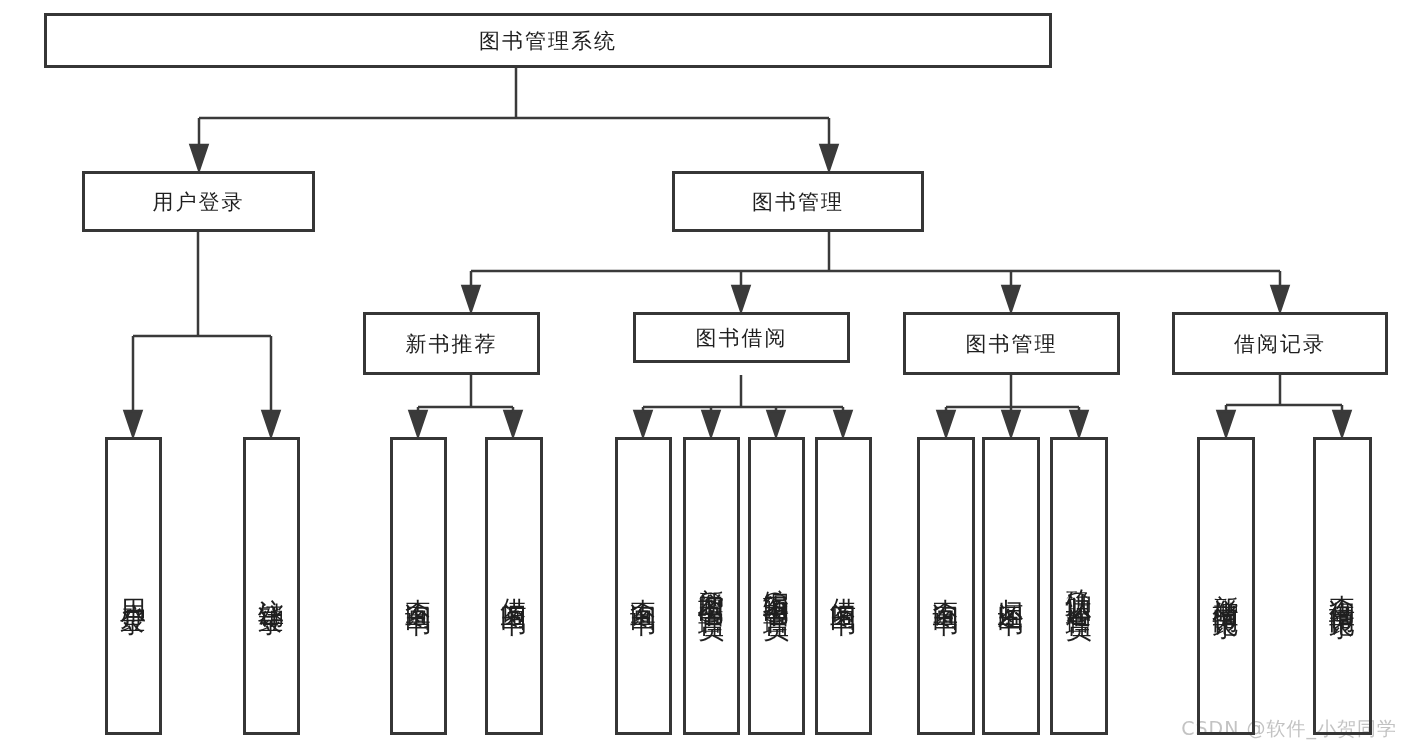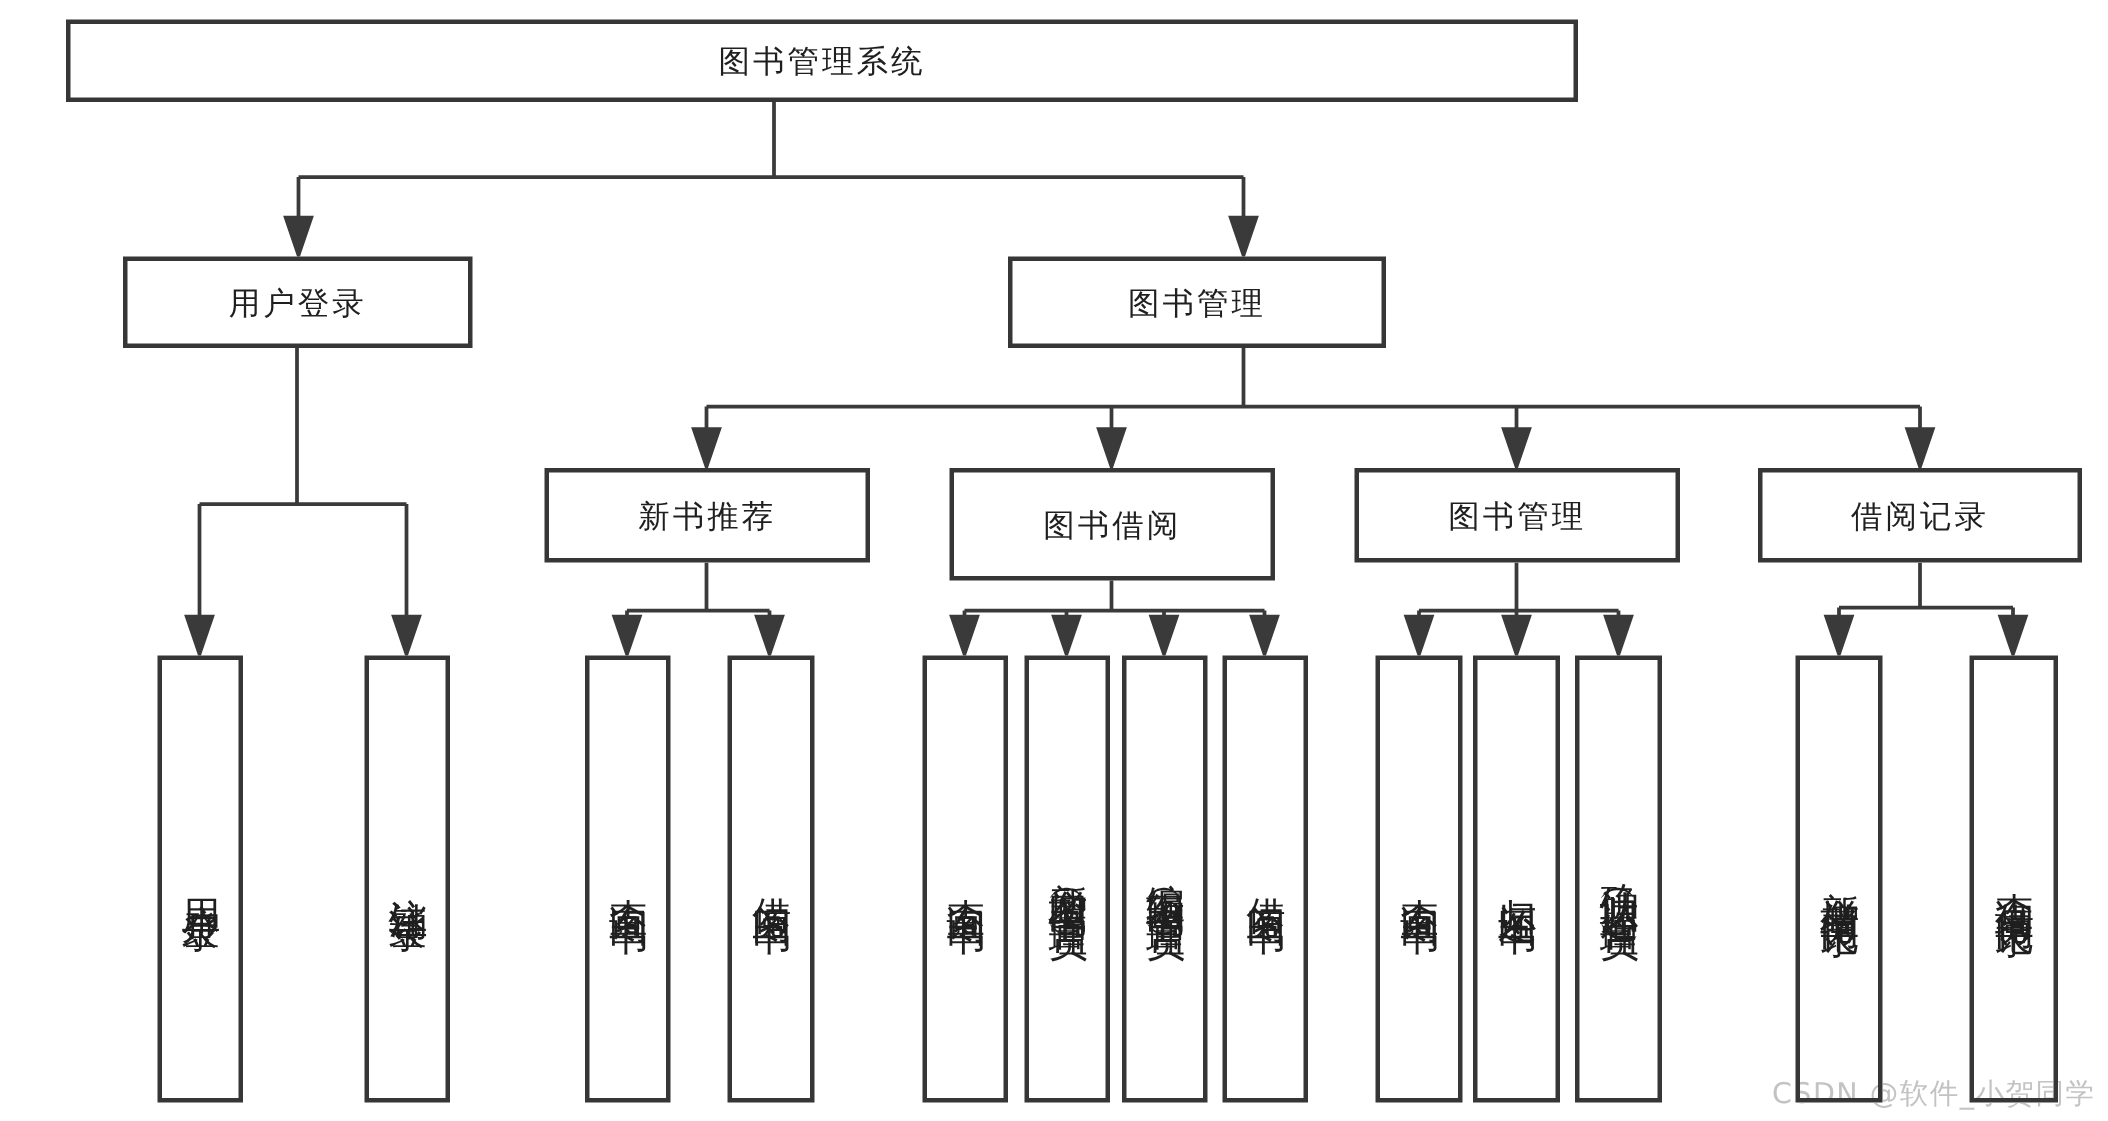--- a/index.html
+++ b/index.html
@@ -49,22 +49,22 @@
     letter-spacing: 4px;
     line-height: 1;
   }
   
   .n-root          { left: 12px;   top: 13px;  width: 1008px; height: 55px; margin-left: 32px; }
   .n-root span     { font-size: 20px; }
   
   .n-user-login    { left: 82px;   top: 171px; width: 233px;  height: 61px; }
   .n-book-mgmt     { left: 672px;  top: 171px; width: 252px;  height: 61px; }
   
-  .n-new-book      { left: 363px;  top: 312px; width: 217px;  height: 63px; }
-  .n-book-borrow   { left: 633px;  top: 312px; width: 217px;  height: 75px; }
+  .n-new-book      { left: 363px;  top: 312px; width: 177px;  height: 63px; }
+  .n-book-borrow   { left: 633px;  top: 312px; width: 217px;  height: 51px; }
   .n-current-borrow{ left: 903px;  top: 312px; width: 217px;  height: 63px; }
   .n-borrow-records{ left: 1172px; top: 312px; width: 216px;  height: 63px; }
   
   .n-l-user-login  { left: 105px;  width: 57px; }
   .n-l-logout      { left: 243px;  width: 57px; }
   .n-nb-query      { left: 390px;  width: 57px; }
   .n-nb-borrow     { left: 485px;  width: 58px; }
   .n-bb-query      { left: 615px;  width: 57px; }
   .n-bb-add        { left: 683px;  width: 57px; }
   .n-bb-edit       { left: 748px;  width: 57px; }

